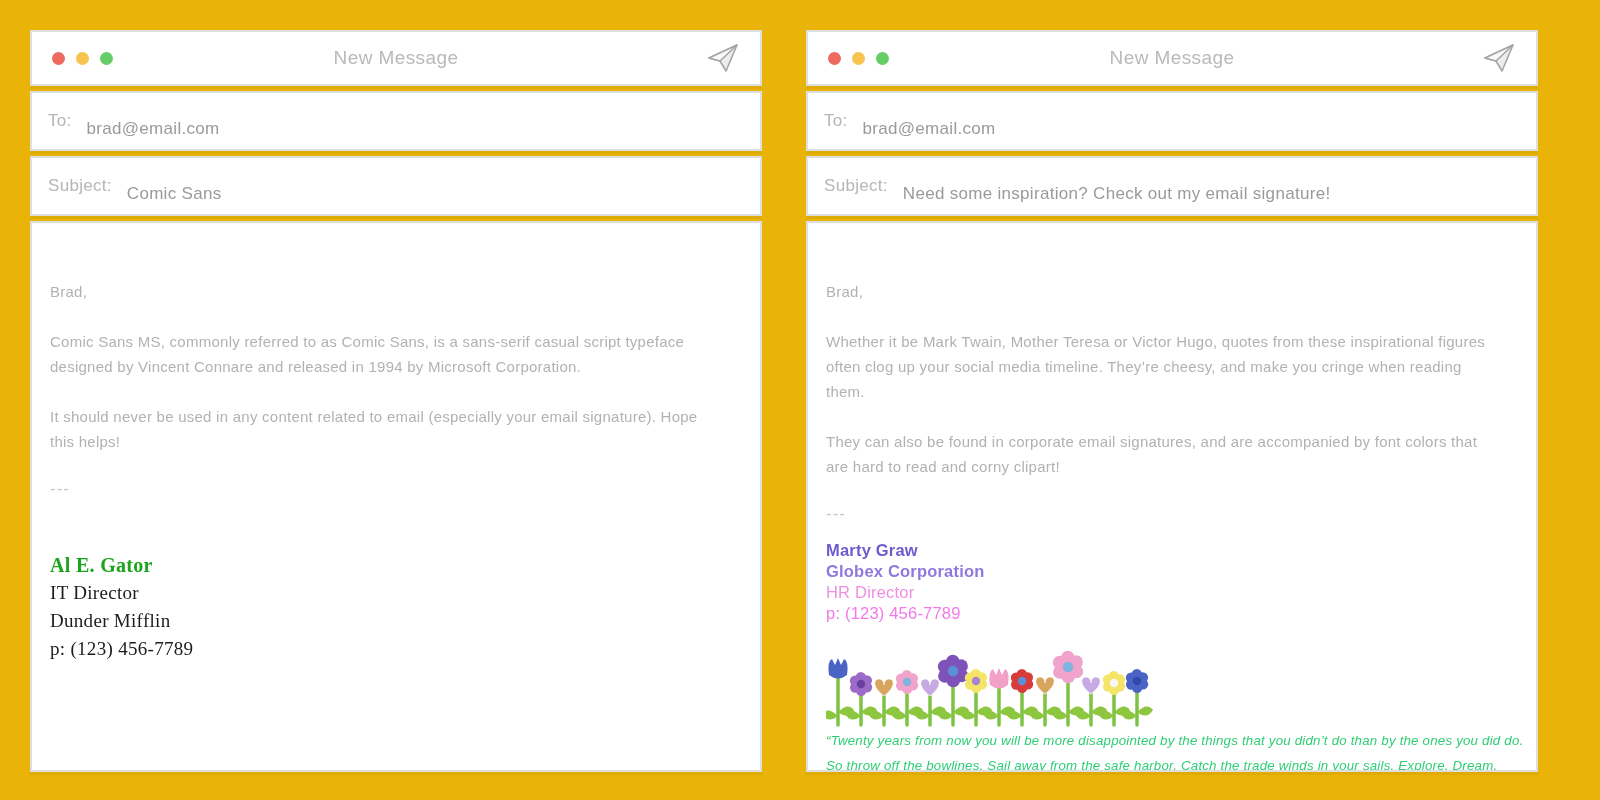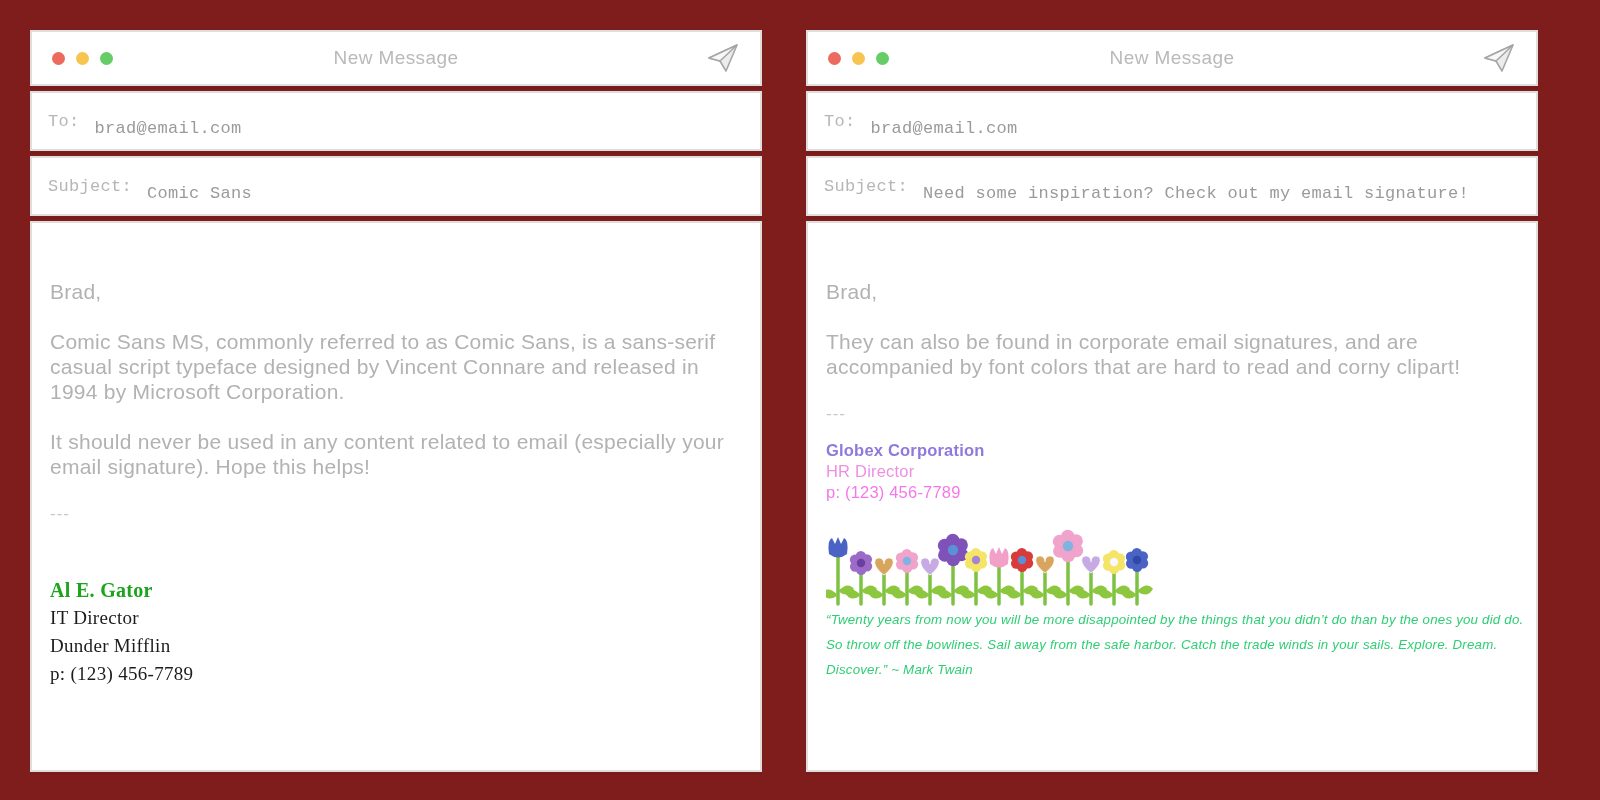--- a/index.html
+++ b/index.html
@@ -1,37 +1,37 @@
 <!DOCTYPE html>
 <html><head>
 <meta charset="utf-8">
 <style>
   * { margin:0; padding:0; box-sizing:border-box; }
   html,body { background:#ffffff; }
-  .page { position:relative; width:1600px; height:800px; background:#7f1d1d;
+  .page { position:relative; width:1600px; height:800px; background:#eab308;
           font-family:"Liberation Sans", sans-serif; overflow:hidden; }
   .window { position:absolute; top:30px; width:732px; height:742px;
             display:flex; flex-direction:column; gap:5px; }
   .win-left  { left:30px; }
   .win-right { left:806px; }
   .box { background:#fff; border:2px solid #dedede; box-shadow:0 3px 0 rgba(0,0,0,0.045); }
 
   .header { height:56px; position:relative; display:flex; align-items:center; padding:0 20px; }
   .lights { display:flex; gap:11px; }
   .light  { width:13px; height:13px; border-radius:50%; cursor:pointer; }
   .title  { position:absolute; left:50%; transform:translateX(-50%);
             color:#b9b9b9; font-size:19px; letter-spacing:0.4px; white-space:nowrap; }
   .send   { margin-left:auto; width:34px; height:30px; cursor:pointer; }
 
-  .field-row   { height:60px; display:flex; align-items:center; padding:0 16px; font-size:17px; cursor:text;font-family:Liberation Mono, monospace; }
+  .field-row   { height:60px; display:flex; align-items:center; padding:0 16px; font-size:17px; cursor:text; }
   .field-label { color:#b6b6b6; margin-right:15px; letter-spacing:0.3px; }
   .field-value { color:#9a9a9a; letter-spacing:0.3px;margin-top:15px; }
 
   .body-box  { flex:1; padding:56px 10px 0 18px; cursor:text; overflow:hidden; }
-  .body-text p { color:#b2b2b2; font-size:21px; line-height:25px; margin:0 0 25px;
+  .body-text p { color:#b2b2b2; font-size:15px; line-height:25px; margin:0 0 25px;
                  letter-spacing:0.25px; max-width:676px; font-weight:300; }
   .sep { color:#c9c9c9; font-size:17px; letter-spacing:1px; margin-top:24px; }
 
   .sig-comic { margin-top:52px; font-family:Liberation Serif, serif;
                font-size:19px; line-height:28px; letter-spacing:0.3px; }
   .sig-comic .sig-name { font-weight:700; font-size:20px; }
   .sig-comic div { color:#1c1c1c; }
 
   .sig-corp { margin-top:16px; font-size:16.5px; line-height:21px; letter-spacing:0.2px; }
   .sig-corp .bold { font-weight:700; }
@@ -103,24 +103,26 @@
       <span class="field-label">To:</span>
       <span class="field-value">brad@email.com</span>
     </div>
     <div class="box field-row">
       <span class="field-label">Subject:</span>
       <span class="field-value">Need some inspiration? Check out my email signature!</span>
     </div>
     <div class="box body-box">
       <div class="body-text">
         <p>Brad,</p>
+        <p>Whether it be Mark Twain, Mother Teresa or Victor Hugo, quotes from these inspirational figures often clog up your social media timeline. They’re cheesy, and make you cringe when reading them.</p>
         <p>They can also be found in corporate email signatures, and are accompanied by font colors that are hard to read and corny clipart!</p>
       </div>
       <div class="sep">---</div>
       <div class="sig-corp">
+        <div class="bold" style="color: rgb(110, 91, 209);">Marty Graw</div>
         <div class="bold" style="color: rgb(143, 121, 220);">Globex Corporation</div>
         <div style="color: rgb(238, 143, 226);">HR Director</div>
         <div style="color: rgb(244, 120, 234);">p: (123) 456-7789</div>
       </div>
       <svg id="flowers-svg" class="flowers" width="330" height="98" viewBox="0 0 330 98">
           <g>
             <path d="M12,95 L12,43" stroke="#7dc242" stroke-width="3.5" stroke-linecap="round" fill="none"></path>
             <path d="M12,82 q10,-10 16,-2 q-6,10 -16,2 Z" fill="#8dc63f"></path>
             <path d="M12,86 q-10,-10 -16,-2 q6,10 16,2 Z" fill="#8dc63f"></path>
             <g transform="translate(12,39)">

